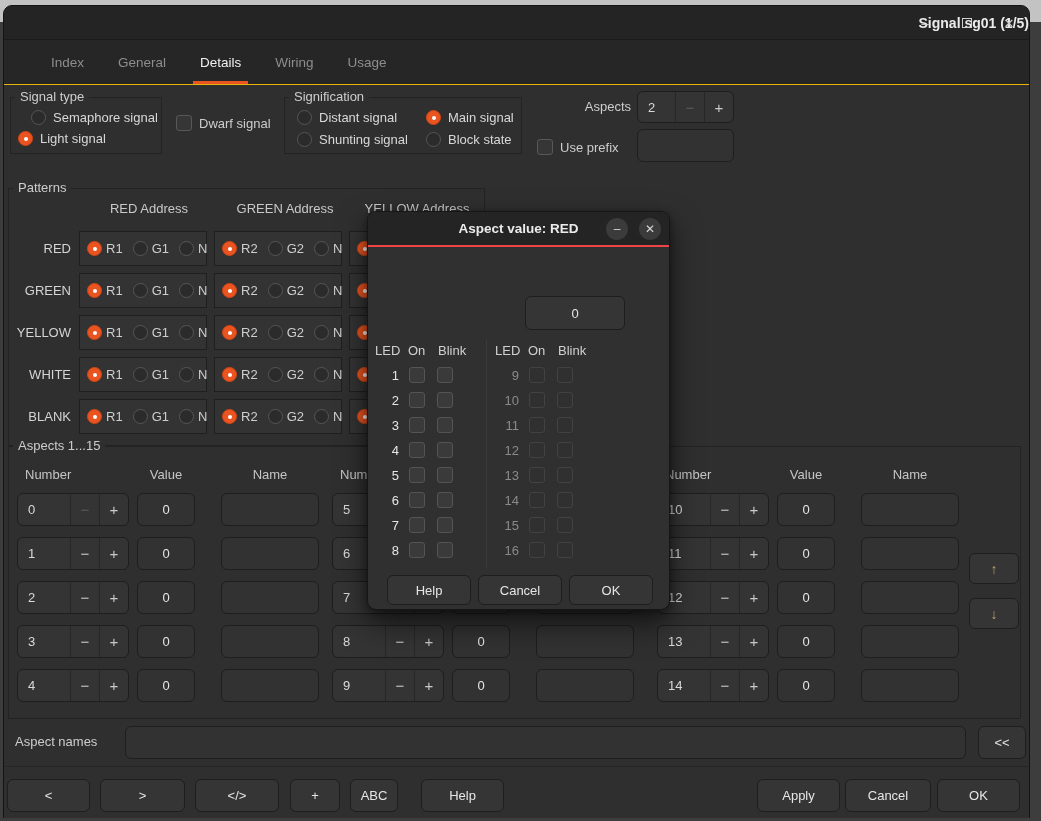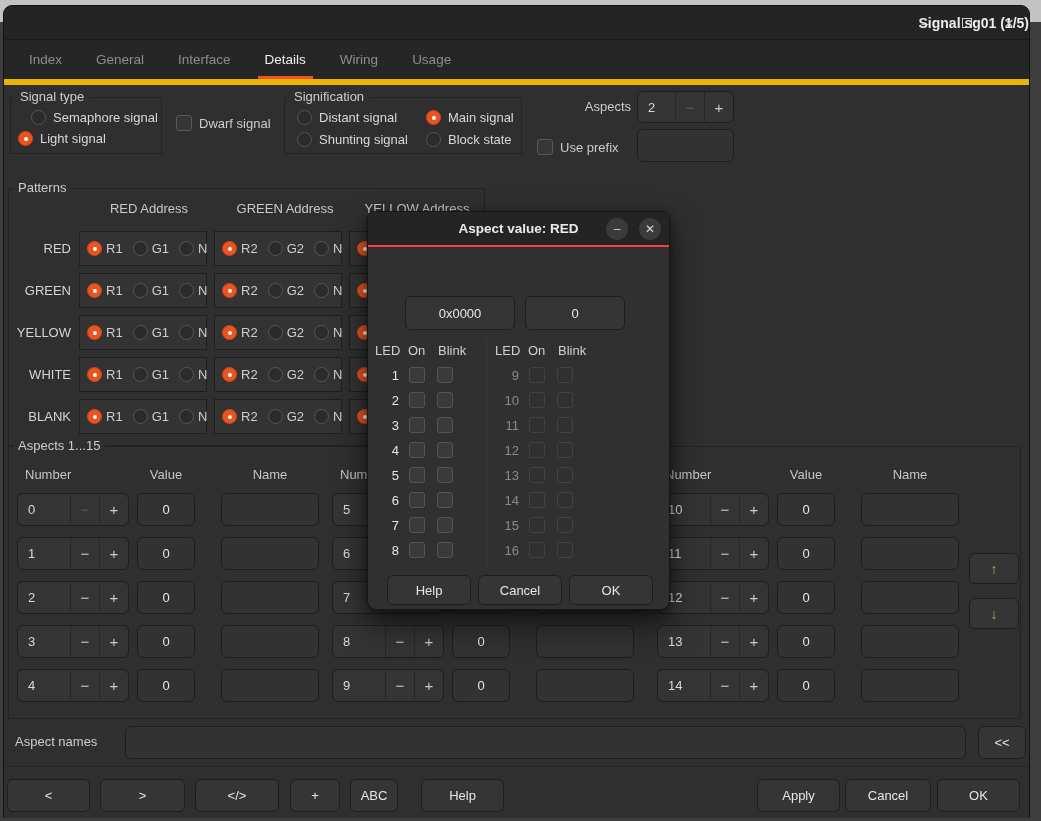--- a/index.html
+++ b/index.html
@@ -14,22 +14,22 @@
   
   .titlebar { position:relative; height:34px; background:#242424; border-radius:8px 8px 0 0;
               border-bottom:1px solid #1b1b1b; display:flex; align-items:center; justify-content:flex-end;padding-left:40px; }
   .titlebar .title { font-weight:700; font-size:14px; color:#ebebeb; }
   .win-controls { position:absolute; right:10px; top:0; height:34px; display:flex; align-items:center; gap:22px; }
   .win-btn { width:20px; height:20px; display:flex; align-items:center; justify-content:center;
              color:#cfcfcf; font-size:13px; cursor:default; }
   .win-btn.maxi span { display:block; width:10px; height:10px; border:1px solid #cfcfcf; }
 
   
-  .tabbar { height:45px; background:#262626; border-bottom:6px solid #eab308;
-            display:flex; align-items:stretch; padding-left:8px; }
+  .tabbar { height:45px; background:#262626; border-bottom:1px solid #eab308;
+            display:flex; align-items:stretch; padding-left:30px; }
   .tab { position:relative; display:flex; align-items:center; padding:0 17px; color:#8d8d8d; font-size:13.5px; }
   .tab.active { color:#f0f0f0; }
   .tab.active::after { content:""; position:absolute; left:10px; right:10px; bottom:0; height:3px; background:#E95420; }
 
   
   .content { position:relative; height:733px; background:#2f2f2f;text-decoration:underline; }
 
   .frame { position:absolute; border:1px solid #232323; }
   .legend { position:absolute; top:-9px; left:4px; background:#2f2f2f; padding:0 5px; color:#cdcdcd; }
 
@@ -143,23 +143,20 @@
   <div class="tabbar">
 
       <div class="tab">
         <span>Index</span>
       </div>
 
       <div class="tab">
         <span>General</span>
       </div>
 
-      <div class="tab">
-        <span>Interface</span>
-      </div>
 
       <div class="tab active">
         <span>Details</span>
       </div>
 
       <div class="tab">
         <span>Wiring</span>
       </div>
 
       <div class="tab">
@@ -584,21 +581,20 @@
     <div class="btn tb" style="left:753px; width:83px">Apply</div>
     <div class="btn tb" style="left:841px; width:86px">Cancel</div>
     <div class="btn tb" style="left:933px; width:83px">OK</div>
 
     <div class="dialog">
       <div class="dlg-titlebar">
         <span class="dlg-title">Aspect value: RED</span>
         <span class="circle-btn dlg-min">–</span>
         <span class="circle-btn dlg-close">✕</span>
       </div>
-      <div class="btn hex-btn">0x0000</div>
       <div class="btn dec-btn">0</div>
 
       <div class="led-headers" style="left:7px">
         <span class="lh-led">LED</span>
         <span class="lh-on">On</span>
         <span class="lh-blink">Blink</span>
       </div>
       <div class="led-headers" style="left:127px">
         <span class="lh-led">LED</span>
         <span class="lh-on">On</span>

